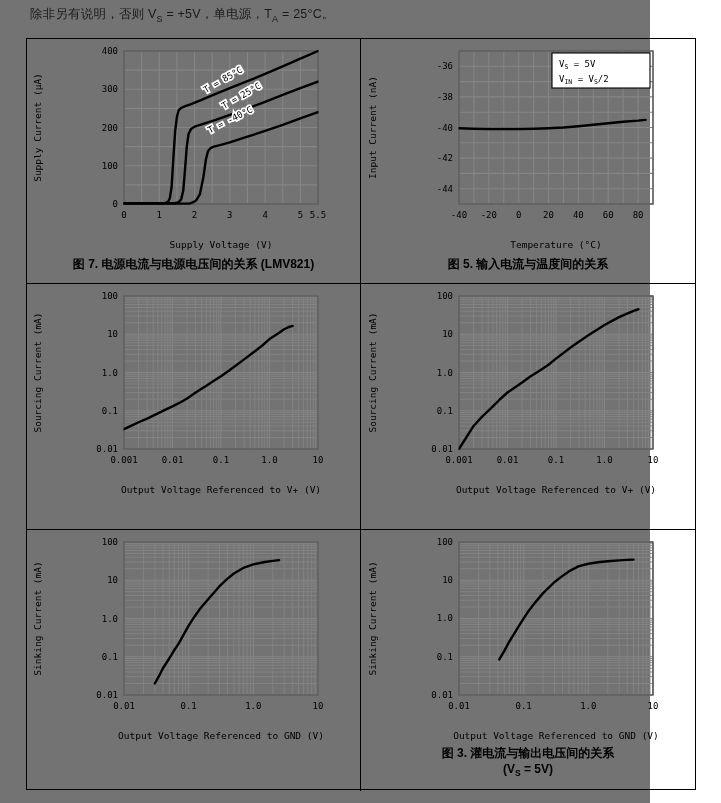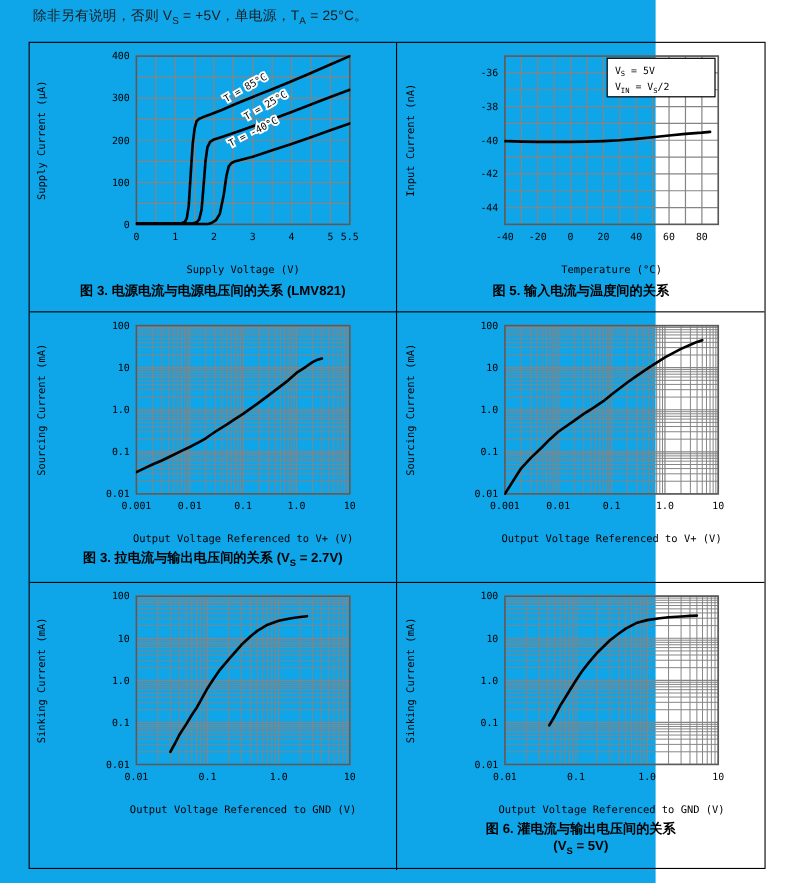--- a/index.html
+++ b/index.html
@@ -1,18 +1,18 @@
 <!DOCTYPE html>
 <html><head>
 <meta charset="utf-8">
 <style>
   * { margin:0; padding:0; box-sizing:border-box; }
   html,body { background:#ffffff; }
   .page {
-    position:relative; width:596px; height:803px; background:#0ea5e9;
+    position:relative; width:650px; height:803px; background:#737373;
     font-family:"Liberation Sans", sans-serif; color:#111;
   }
   .header-note {
     position:absolute; left:30px; top:6px; font-size:12.5px; color:#1a1a1a;
     letter-spacing:0.2px;
   }
   .header-note sub { font-size:9px; }
   .fig-table {
     position:absolute; left:26px; top:38px; width:670px; height:752px;
     display:grid; grid-template-columns:1fr 1fr; grid-template-rows:245px 246px 261px;
@@ -88,21 +88,21 @@
             <text x="91" y="165" text-anchor="end">0</text>
             <text x="91" y="126.75" text-anchor="end">100</text>
             <text x="91" y="88.5" text-anchor="end">200</text>
             <text x="91" y="50.25" text-anchor="end">300</text>
             <text x="91" y="12" text-anchor="end">400</text>
           </g>
           <text x="194" y="206" text-anchor="middle" font-family="&quot;DejaVu Sans Mono&quot;, monospace" font-size="9.5" fill="#000000">Supply Voltage (V)</text>
           <text x="14" y="85.5" transform="rotate(-90 14 85.5)" text-anchor="middle" font-family="&quot;DejaVu Sans Mono&quot;, monospace" font-size="9.5" fill="#000000">Supply Current (μA)</text>
         </svg>
       <div class="caption" id="caption-0">
-          <div class="caption-line">图 3. 电源电流与电源电压间的关系 (LMV821)</div>
+          <div class="caption-line">图 7. 电源电流与电源电压间的关系 (LMV821)</div>
         </div>
     </div>
 
     <div class="cell col1 row0">
       <svg class="chart-svg" id="chart-1" width="333" height="212" viewBox="0 0 333 212">
           <clipPath id="clip1">
             <rect x="96.5" y="7.5" width="195" height="156"></rect>
           </clipPath>
           <g>
             <line x1="97" y1="9" x2="97" y2="162" stroke="#858585" stroke-width="1.1"></line>
@@ -255,23 +255,20 @@
             <text x="291" y="176" text-anchor="middle">10</text>
             <text x="91" y="165" text-anchor="end">0.01</text>
             <text x="91" y="126.75" text-anchor="end">0.1</text>
             <text x="91" y="88.5" text-anchor="end">1.0</text>
             <text x="91" y="50.25" text-anchor="end">10</text>
             <text x="91" y="12" text-anchor="end">100</text>
           </g>
           <text x="194" y="206" text-anchor="middle" font-family="&quot;DejaVu Sans Mono&quot;, monospace" font-size="9.5" fill="#000000">Output Voltage Referenced to V+ (V)</text>
           <text x="14" y="85.5" transform="rotate(-90 14 85.5)" text-anchor="middle" font-family="&quot;DejaVu Sans Mono&quot;, monospace" font-size="9.5" fill="#000000">Sourcing Current (mA)</text>
         </svg>
-      <div class="caption" id="caption-2">
-          <div class="caption-line">图 3. 拉电流与输出电压间的关系 (V<sub>S</sub> = 2.7V)</div>
-        </div>
     </div>
 
     <div class="cell col1 row1">
       <svg class="chart-svg" id="chart-3" width="333" height="212" viewBox="0 0 333 212">
           <clipPath id="clip3">
             <rect x="96.5" y="7.5" width="195" height="156"></rect>
           </clipPath>
           <g>
             <line x1="97" y1="9" x2="97" y2="162" stroke="#858585" stroke-width="1.1"></line>
             <line x1="111.59995478970309" y1="9" x2="111.59995478970309" y2="162" stroke="#858585" stroke-width="0.9"></line>
@@ -551,19 +548,19 @@
             <text x="91" y="165" text-anchor="end">0.01</text>
             <text x="91" y="126.75" text-anchor="end">0.1</text>
             <text x="91" y="88.5" text-anchor="end">1.0</text>
             <text x="91" y="50.25" text-anchor="end">10</text>
             <text x="91" y="12" text-anchor="end">100</text>
           </g>
           <text x="194" y="206" text-anchor="middle" font-family="&quot;DejaVu Sans Mono&quot;, monospace" font-size="9.5" fill="#000000">Output Voltage Referenced to GND (V)</text>
           <text x="14" y="85.5" transform="rotate(-90 14 85.5)" text-anchor="middle" font-family="&quot;DejaVu Sans Mono&quot;, monospace" font-size="9.5" fill="#000000">Sinking Current (mA)</text>
         </svg>
       <div class="caption" id="caption-5">
-          <div class="caption-line">图 6. 灌电流与输出电压间的关系</div>
+          <div class="caption-line">图 3. 灌电流与输出电压间的关系</div>
           <div class="caption-line">(V<sub>S</sub> = 5V)</div>
         </div>
     </div>
 
   </div>
 </div>
 
 </body></html>

